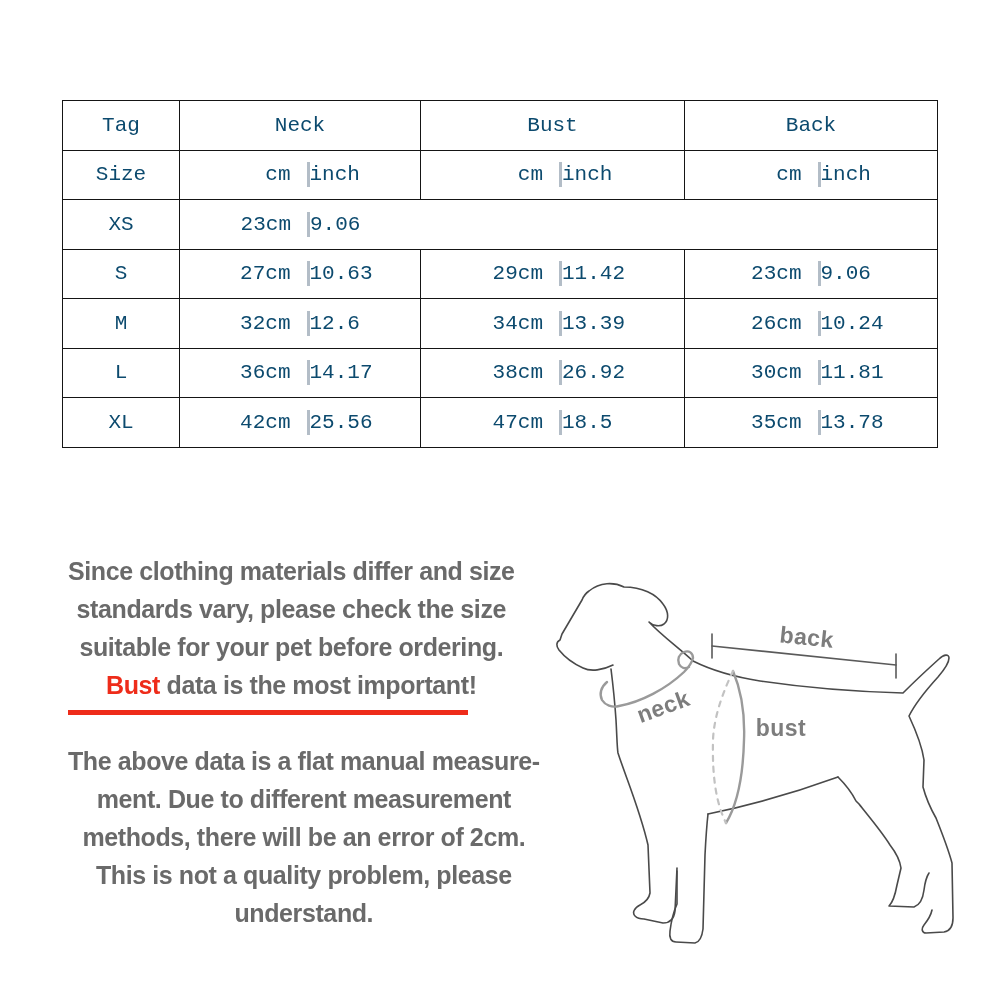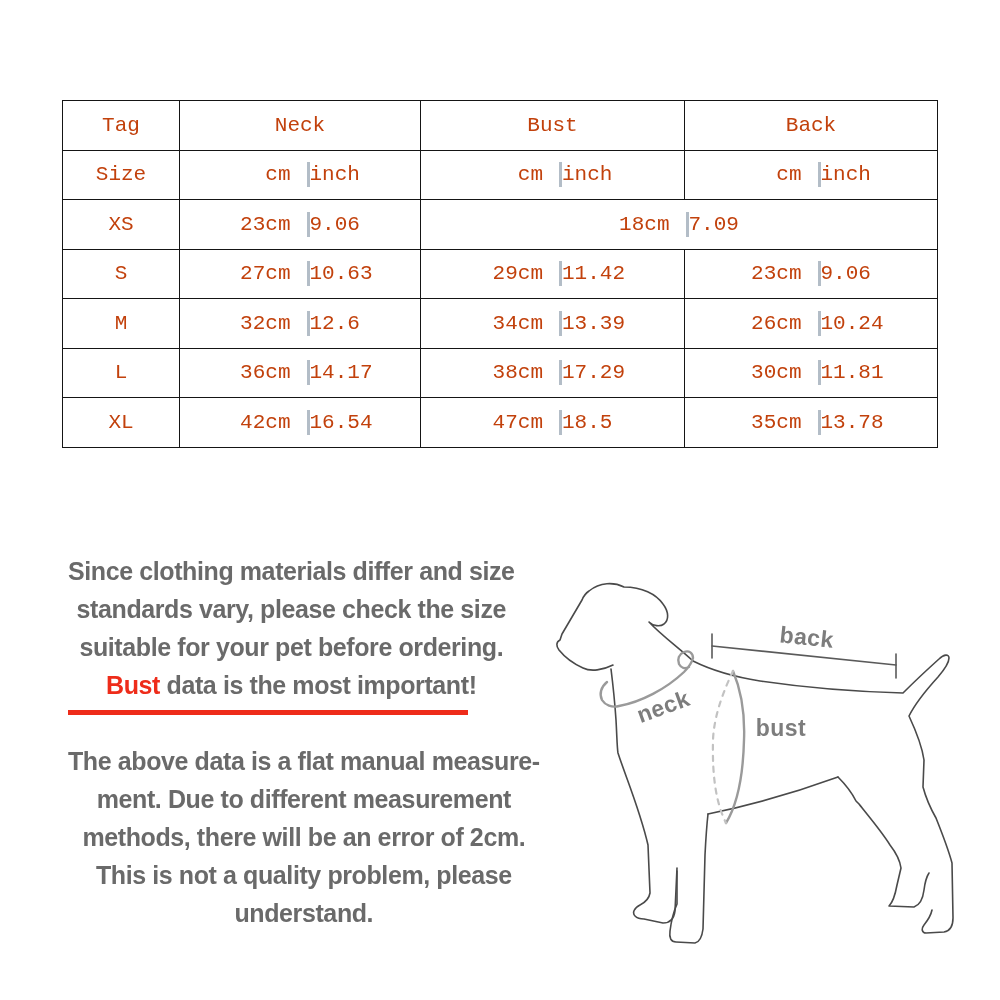--- a/index.html
+++ b/index.html
@@ -5,21 +5,21 @@
   html,body{margin:0;padding:0;}
   body{
     width:1000px;height:1000px;background:#ffffff;position:relative;
     font-family:"Liberation Sans",sans-serif;overflow:hidden;
   }
   
   .size-table{
     position:absolute;left:62px;top:100px;width:876px;
     border:1.5px solid #151515;box-sizing:border-box;
     font-family:"Liberation Mono","DejaVu Sans Mono",monospace;
-    color:#c2410c;font-size:21px;
+    color:#0c4a6e;font-size:21px;
   }
   .t-row{display:flex;height:48.5px;border-bottom:1.5px solid #151515;}
   .t-row:last-child{border-bottom:none;}
   .t-cell{
     border-right:1.5px solid #151515;box-sizing:border-box;height:100%;
     display:flex;align-items:center;justify-content:center;
   }
   .t-cell:last-child{border-right:none;}
   .c1{width:117px;flex:none;}
   .c2{width:241px;flex:none;}
@@ -84,25 +84,20 @@
     </div>
   </div>
 
   <div class="t-row">
     <div class="t-cell c1">XS</div>
     <div class="t-cell c2 pair">
       <span class="half-l">23cm</span>
       <span class="vbar"></span>
       <span class="half-r">9.06</span>
     </div>
-    <div class="t-cell c4 pair">
-      <span class="half-l">18cm</span>
-      <span class="vbar"></span>
-      <span class="half-r">7.09</span>
-    </div>
   </div>
 
   <div class="t-row">
     <div class="t-cell c1">S</div>
     <div class="t-cell c2 pair">
       <span class="half-l">27cm</span>
       <span class="vbar"></span>
       <span class="half-r">10.63</span>
     </div>
     <div class="t-cell c3 pair">
@@ -139,35 +134,35 @@
   <div class="t-row">
     <div class="t-cell c1">L</div>
     <div class="t-cell c2 pair">
       <span class="half-l">36cm</span>
       <span class="vbar"></span>
       <span class="half-r">14.17</span>
     </div>
     <div class="t-cell c3 pair">
       <span class="half-l">38cm</span>
       <span class="vbar"></span>
-      <span class="half-r">17.29</span>
+      <span class="half-r">26.92</span>
     </div>
     <div class="t-cell c4 pair">
       <span class="half-l">30cm</span>
       <span class="vbar"></span>
       <span class="half-r">11.81</span>
     </div>
   </div>
 
   <div class="t-row">
     <div class="t-cell c1">XL</div>
     <div class="t-cell c2 pair">
       <span class="half-l">42cm</span>
       <span class="vbar"></span>
-      <span class="half-r">16.54</span>
+      <span class="half-r">25.56</span>
     </div>
     <div class="t-cell c3 pair">
       <span class="half-l">47cm</span>
       <span class="vbar"></span>
       <span class="half-r">18.5</span>
     </div>
     <div class="t-cell c4 pair">
       <span class="half-l">35cm</span>
       <span class="vbar"></span>
       <span class="half-r">13.78</span>

